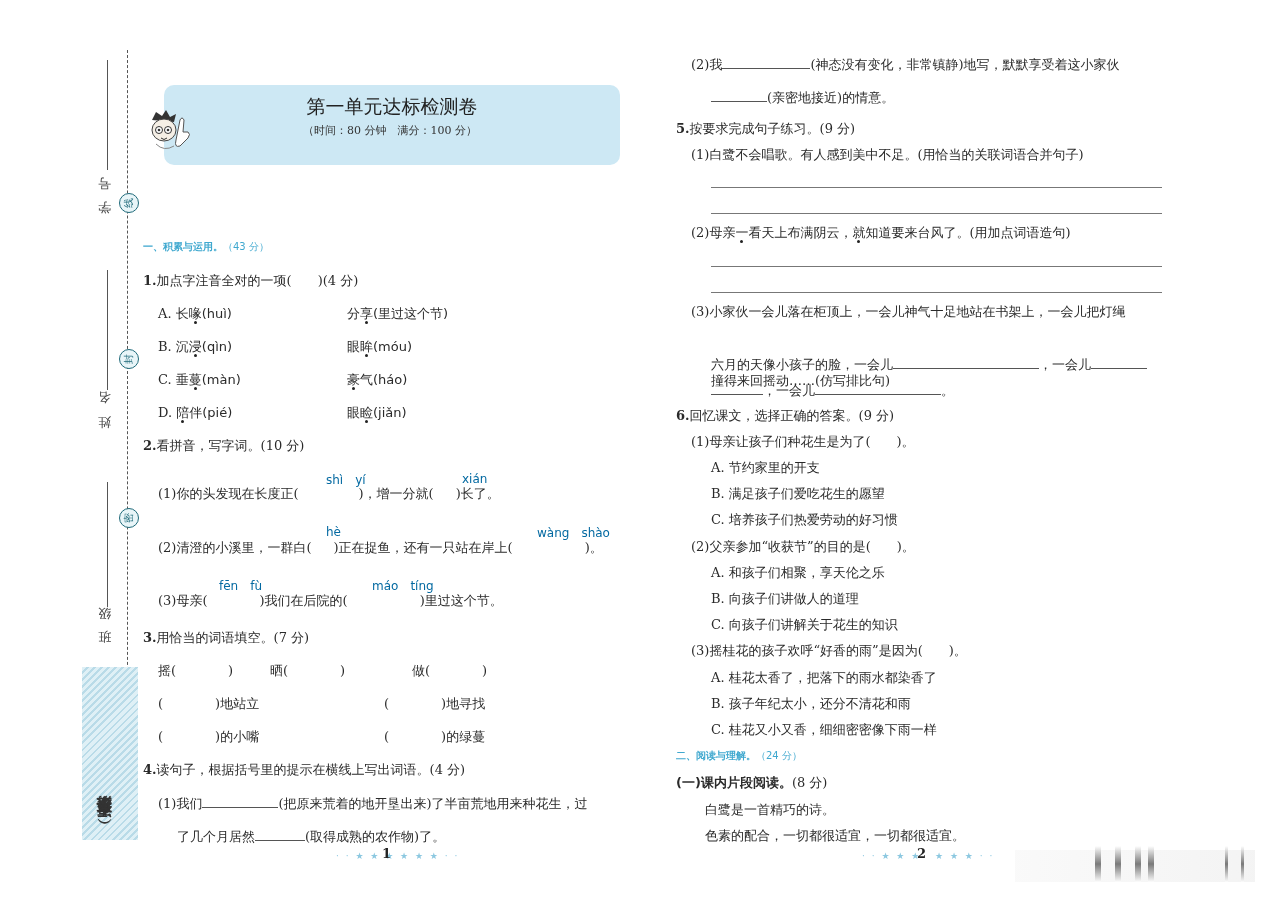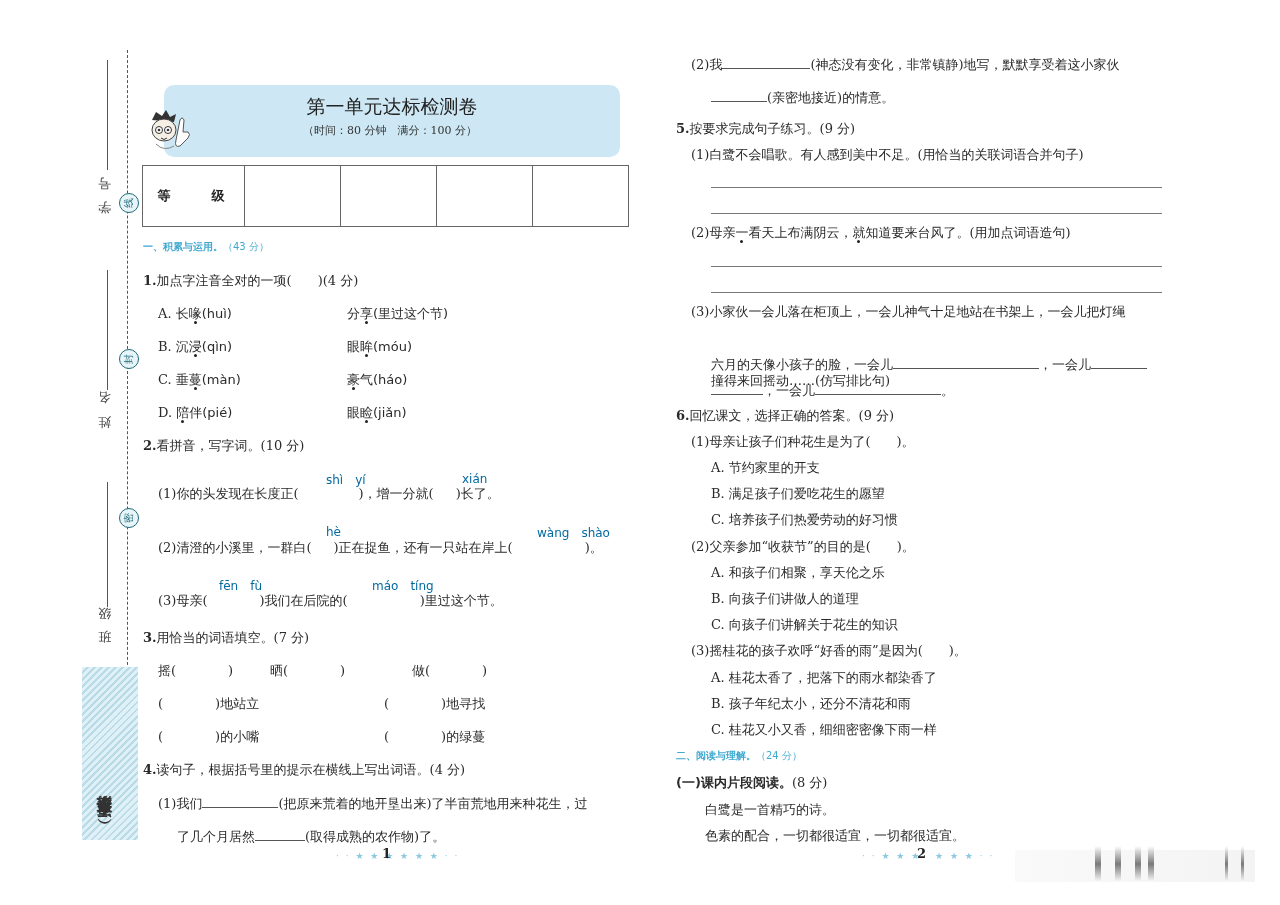--- a/index.html
+++ b/index.html
@@ -32,21 +32,21 @@
     background: repeating-linear-gradient(135deg, #dff0f6 0 3px, #b9dbe8 3px 5px);
   }
   .book-text {
     position:absolute; left:95px; top:690px; width:30px; height:140px;
     writing-mode:vertical-rl; transform:rotate(180deg);
     font-size:15px; font-weight:bold; color:#333; font-family:"DejaVu Sans",sans-serif; letter-spacing:1px;
   }
 
   
   .banner {
-    position:absolute; left:164px; top:85px; width:456px; height:72px;
+    position:absolute; left:164px; top:85px; width:456px; height:80px;
     background:#cde8f4; border-radius:10px;
   }
   .title { position:absolute; left:0; right:0; top:9px; text-align:center; font-size:19px; color:#222; font-family:"DejaVu Sans",sans-serif; }
   .subtitle { position:absolute; left:0; right:4px; top:38px; text-align:center; font-size:11px; color:#333; }
   .mascot { position:absolute; left:146px; top:108px; width:50px; height:46px; }
 
   
   table.score { position:absolute; left:142px; top:165px; width:487px; height:62px; border-collapse:collapse; border:1.5px solid #444; }
   table.score td { border:1px solid #666; text-align:center; font-size:13px; font-family:"DejaVu Sans",sans-serif; color:#222; }
   table.score td.label { letter-spacing:14px; font-weight:bold; padding-left:10px; width:90px; }
@@ -94,27 +94,20 @@
   <circle cx="22" cy="22" r="3.5" fill="#fff" stroke="#333"></circle>
   <circle cx="13" cy="22" r="1.3" fill="#333"></circle>
   <circle cx="22" cy="22" r="1.3" fill="#333"></circle>
   <path d="M15 30 Q18 33 21 30" stroke="#333" fill="none"></path>
   <path d="M30 32 L34 12 Q36 8 38 12 L37 24 L42 24 Q45 26 42 30 L34 38 Q28 40 30 32 Z" fill="#fff" stroke="#555"></path>
   <path d="M10 36 Q18 44 28 38" stroke="#888" fill="none"></path>
 </svg>
 
 <table class="score">
   <tbody>
-  <tr>
-    <td class="label">等　级</td>
-    <td></td>
-    <td></td>
-    <td></td>
-    <td></td>
-  </tr>
 </tbody>
   </table>
 
 <div class="abs section-head" style="left:143px;top:240px;">
   <span>一、积累与运用。</span><span class="pts">（43 分）</span>
 </div>
 
 <div class="abs t" style="left:143px;top:273px;">
   <span class="bold">1.</span><span>加点字注音全对的一项(　　)(4 分)</span>
 </div>

